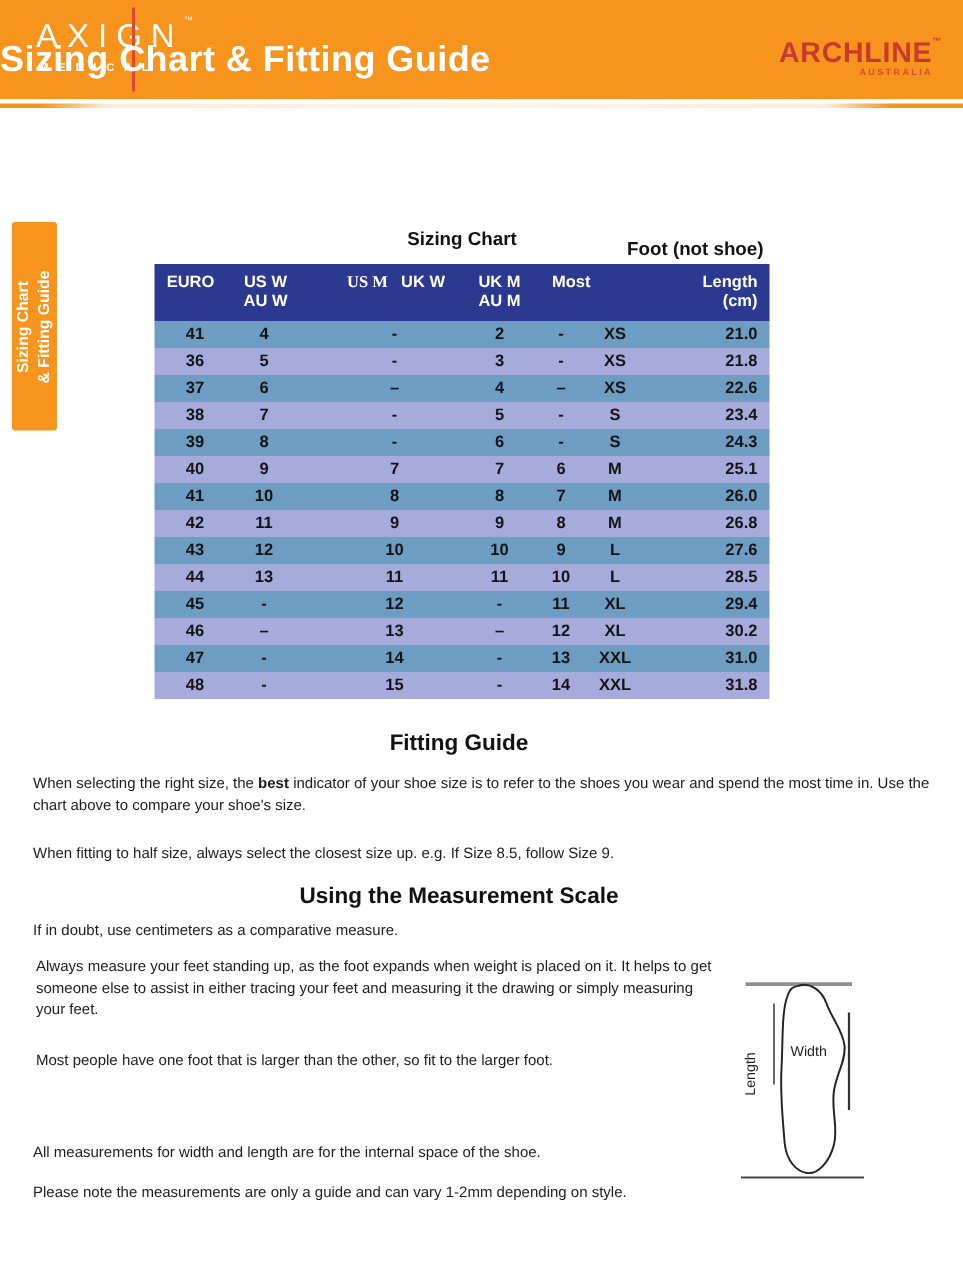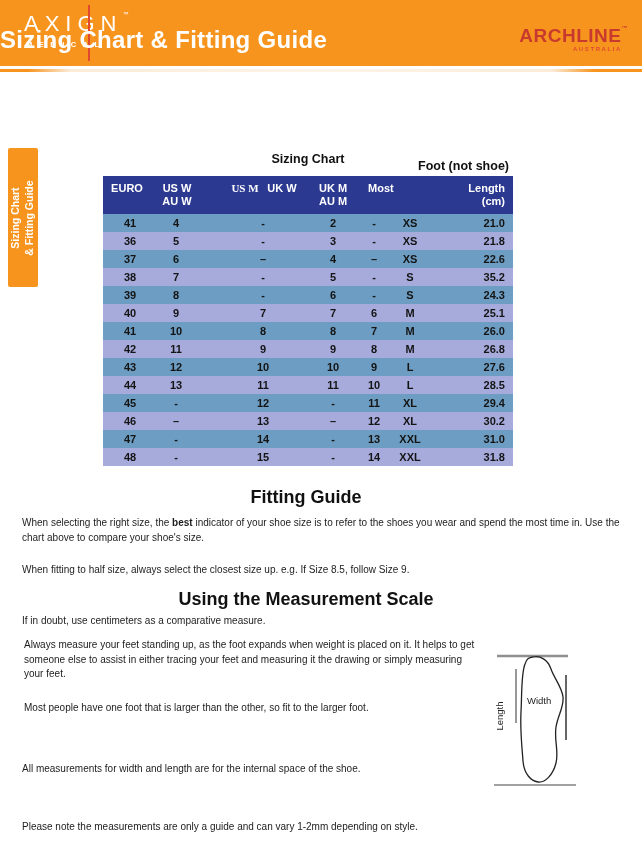--- a/index.html
+++ b/index.html
@@ -48,21 +48,21 @@
   .trow:nth-child(even) { background:#A7ABDB; }
   .bcell { position:absolute; top:0; transform:translateX(-50%); white-space:nowrap; }
   .bc1 { left:27px; } .bc2 { left:73px; } .bc3 { left:160px; } .bc4 { left:230px; }
   .bc5 { left:271px; } .bc6 { left:307px; }
   .bc7 { left:auto; right:8px; transform:none; }
   .vsep { position:absolute; top:0; bottom:0; width:1px; background:rgba(255,255,255,0.55); }
   .vsep1 { left:54px; } .vsep2 { left:112px; }
 
   
   .sec-heading { position:absolute; left:0; width:612px; text-align:center;
-    font-size:18px; font-weight:bold; color:#111; }
+    font-size:15px; font-weight:bold; color:#111; }
   .para { position:absolute; font-size:10px; line-height:14.5px; color:#1c1c1c; }
 
   
   .foot-diagram { position:absolute; left:488px; top:646px; }
 </style>
 </head>
 <body>
 
 <div class="page">
 
@@ -150,21 +150,21 @@
           <span class="bcell bc6">XS</span>
           <span class="bcell bc7">22.6</span>
         </div>
         <div class="trow">
           <span class="bcell bc1">38</span>
           <span class="bcell bc2">7</span>
           <span class="bcell bc3">-</span>
           <span class="bcell bc4">5</span>
           <span class="bcell bc5">-</span>
           <span class="bcell bc6">S</span>
-          <span class="bcell bc7">35.2</span>
+          <span class="bcell bc7">23.4</span>
         </div>
         <div class="trow">
           <span class="bcell bc1">39</span>
           <span class="bcell bc2">8</span>
           <span class="bcell bc3">-</span>
           <span class="bcell bc4">6</span>
           <span class="bcell bc5">-</span>
           <span class="bcell bc6">S</span>
           <span class="bcell bc7">24.3</span>
         </div>
@@ -254,21 +254,21 @@
 
   <div class="sec-heading" style="top:487px;">Fitting Guide</div>
   <div class="para" style="top:516px; left:22px; width:600px;"><span>When selecting the right size, the </span><b>best</b><span> indicator of your shoe size is to refer to the shoes you wear and spend the most time in. Use the chart above to compare your shoe's size.</span></div>
   <div class="para" style="top:563px; left:22px; width:600px;">When fitting to half size, always select the closest size up. e.g. If Size 8.5, follow Size 9.</div>
 
   <div class="sec-heading" style="top:589px;">Using the Measurement Scale</div>
   <div class="para" style="top:614px; left:22px; width:600px;">If in doubt, use centimeters as a comparative measure.</div>
   <div class="para" style="top:701px; left:24px; width:480px;">Most people have one foot that is larger than the other, so fit to the larger foot.</div>
   <div class="para" style="top:638px; left:24px; width:452px;">Always measure your feet standing up, as the foot expands when weight is placed on it. It helps to get someone else to assist in either tracing your feet and measuring it the drawing or simply measuring your feet.</div>
   <div class="para" style="top:762px; left:22px; width:490px;">All measurements for width and length are for the internal space of the shoe.</div>
-  <div class="para" style="top:820px; left:22px; width:430px;">Please note the measurements are only a guide and can vary 1-2mm depending on style.</div>
+  <div class="para" style="top:789px; left:22px; width:430px;">Please note the measurements are only a guide and can vary 1-2mm depending on style.</div>
 
   <svg class="foot-diagram" width="152" height="152" viewBox="0 0 152 152">
     <line x1="9" y1="10" x2="80" y2="10" stroke="#909090" stroke-width="2.5"></line>
     <line x1="6" y1="139" x2="88" y2="139" stroke="#444444" stroke-width="1.2"></line>
     <path d="M45,11 C52,9 60,14 63,23 C66,32 74,41 75,51 C76,61 70,69 68,81 C66,95 71,105 68,117 C65,129 57,137 50,136 C43,135 36,128 35,115 C34,101 32,85 33,66 C34,49 33,28 37,18 C39,12 41,12 45,11 Z" fill="none" stroke="#222222" stroke-width="1.3"></path>
     <line x1="28" y1="23" x2="28" y2="77" stroke="#333333" stroke-width="1"></line>
     <line x1="78" y1="29" x2="78" y2="94" stroke="#333333" stroke-width="1.5"></line>
     <text x="39" y="58" font-size="9.5" fill="#222222" font-family="Liberation Sans, sans-serif" id="width-label">Width</text>
     <text x="15" y="70" font-size="9.5" fill="#222222" font-family="Liberation Sans, sans-serif" text-anchor="middle" transform="rotate(-90 15 70)" id="length-label">Length</text>
   </svg>

